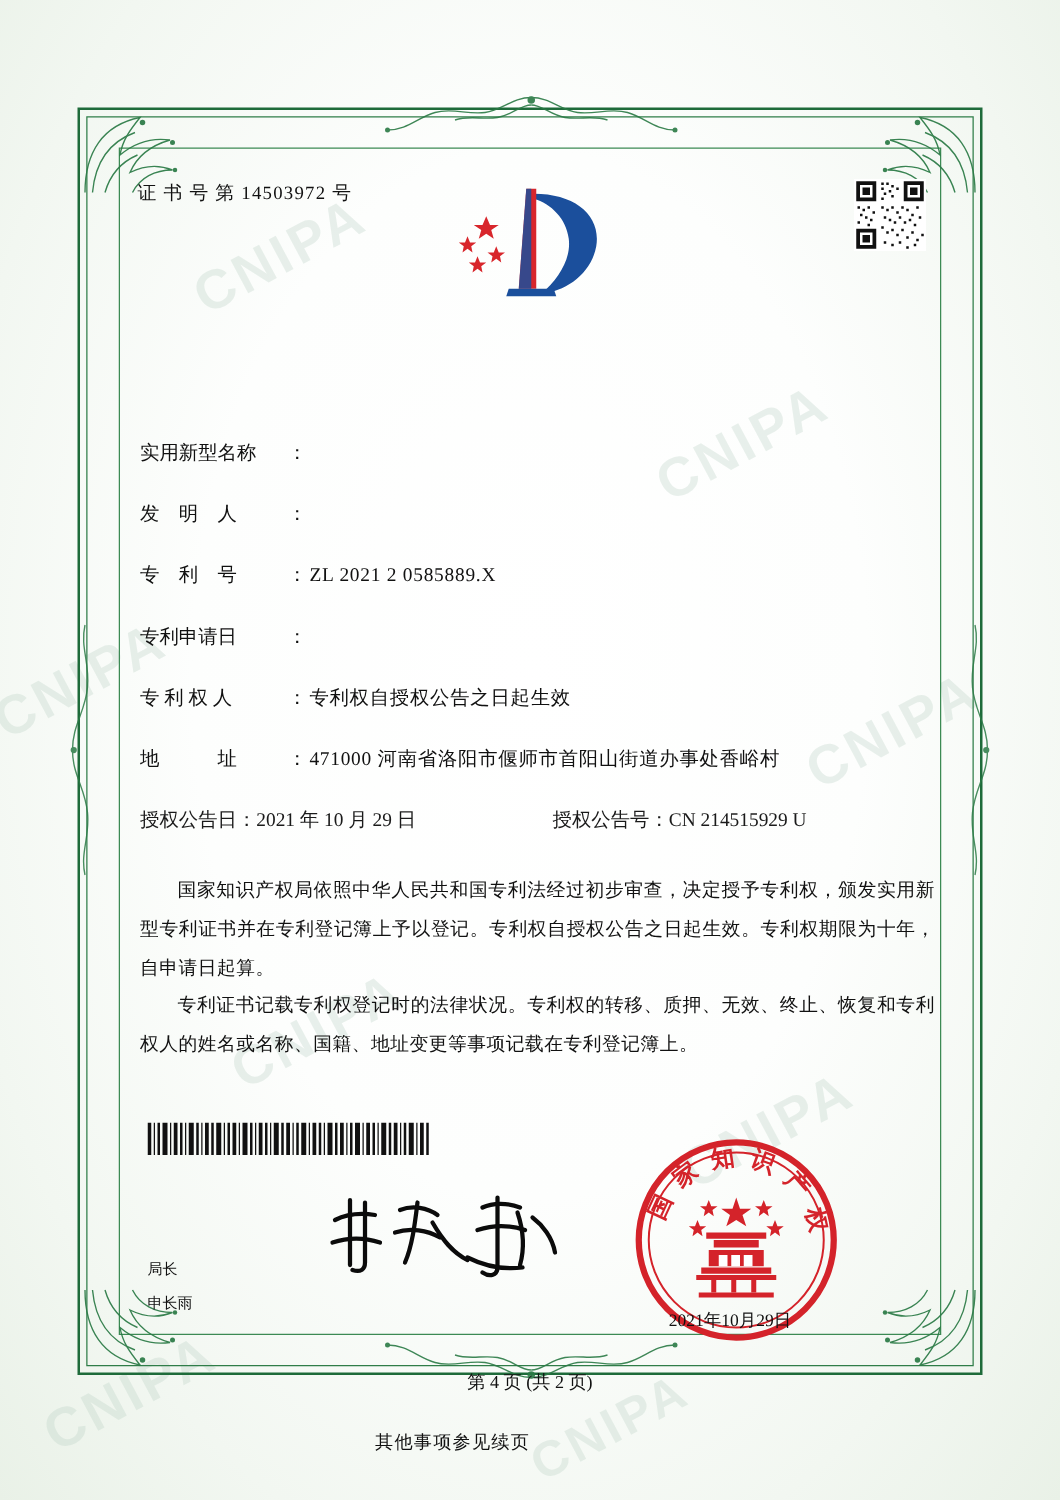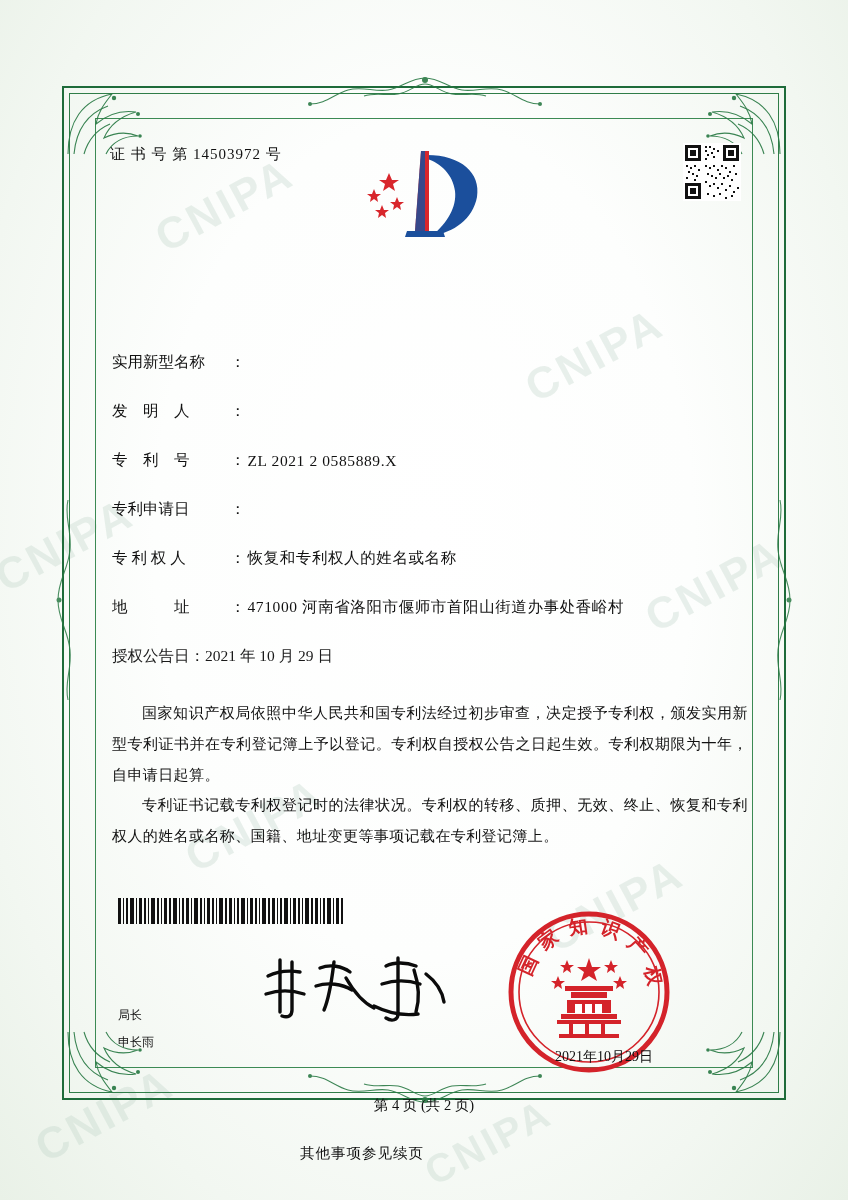--- a/index.html
+++ b/index.html
@@ -219,21 +219,21 @@
   
   .seal {
     position: absolute;
     left: 505px; top: 908px;
     width: 168px; height: 168px;
   }
   .seal svg { display:block; width:100%; height:100%; }
 
   .seal-date {
     position: absolute;
-    left: 524px; top: 1048px;
+    left: 504px; top: 1048px;
     width: 160px;
     text-align: center;
     font-size: 14px;
     color: #111;
   }
 
   
   .page-num {
     position: absolute;
     left: 0; top: 1096px;
@@ -453,32 +453,35 @@
     </div>
 
     <div class="row">
       <span class="lbl">专利申请日</span>
       <span class="colon">：</span>
     </div>
 
     <div class="row">
       <span class="lbl">专 利 权 人</span>
       <span class="colon">：</span>
-      <span class="val">恢复和专利权人的姓名或名称</span>
+      <span class="val">专利权自授权公告之日起生效</span>
     </div>
 
     <div class="row">
       <span class="lbl">地　　　址</span>
       <span class="colon">：</span>
       <span class="val">471000 河南省洛阳市偃师市首阳山街道办事处香峪村</span>
     </div>
 
     <div class="row-dual">
       <span class="seg1">
         <span>授权公告日</span><span>：</span><span>2021 年 10 月 29 日</span>
+      </span>
+      <span class="seg2">
+        <span>授权公告号</span><span>：</span><span>CN 214515929 U</span>
       </span>
     </div>
 
   </div>
 
   <div class="para p1 indent">国家知识产权局依照中华人民共和国专利法经过初步审查，决定授予专利权，颁发实用新型专利证书并在专利登记簿上予以登记。专利权自授权公告之日起生效。专利权期限为十年，自申请日起算。</div>
   <div class="para p2 indent">专利证书记载专利权登记时的法律状况。专利权的转移、质押、无效、终止、恢复和专利权人的姓名或名称、国籍、地址变更等事项记载在专利登记簿上。</div>
 
   <div class="barcode">
     <svg viewBox="0 0 228 26" preserveAspectRatio="none">

